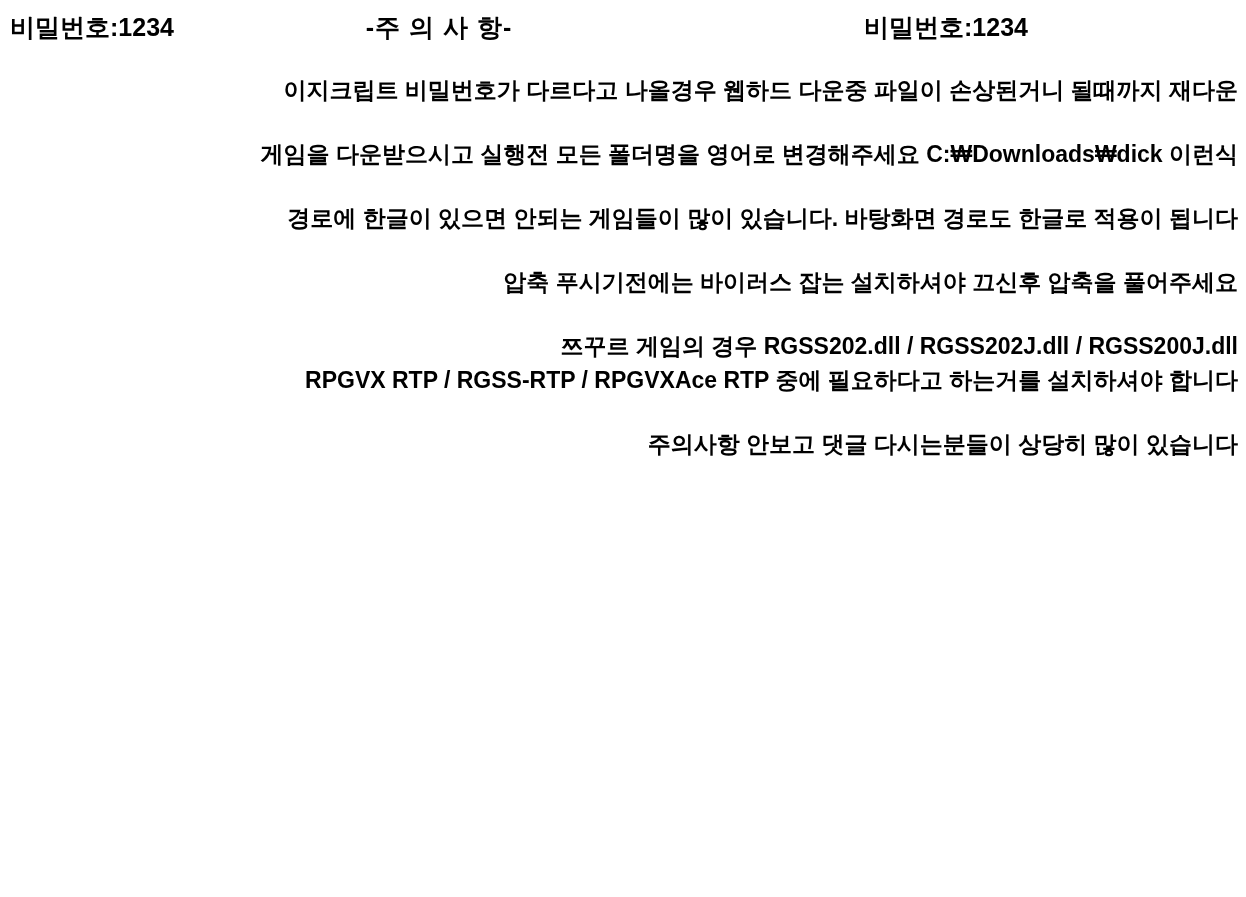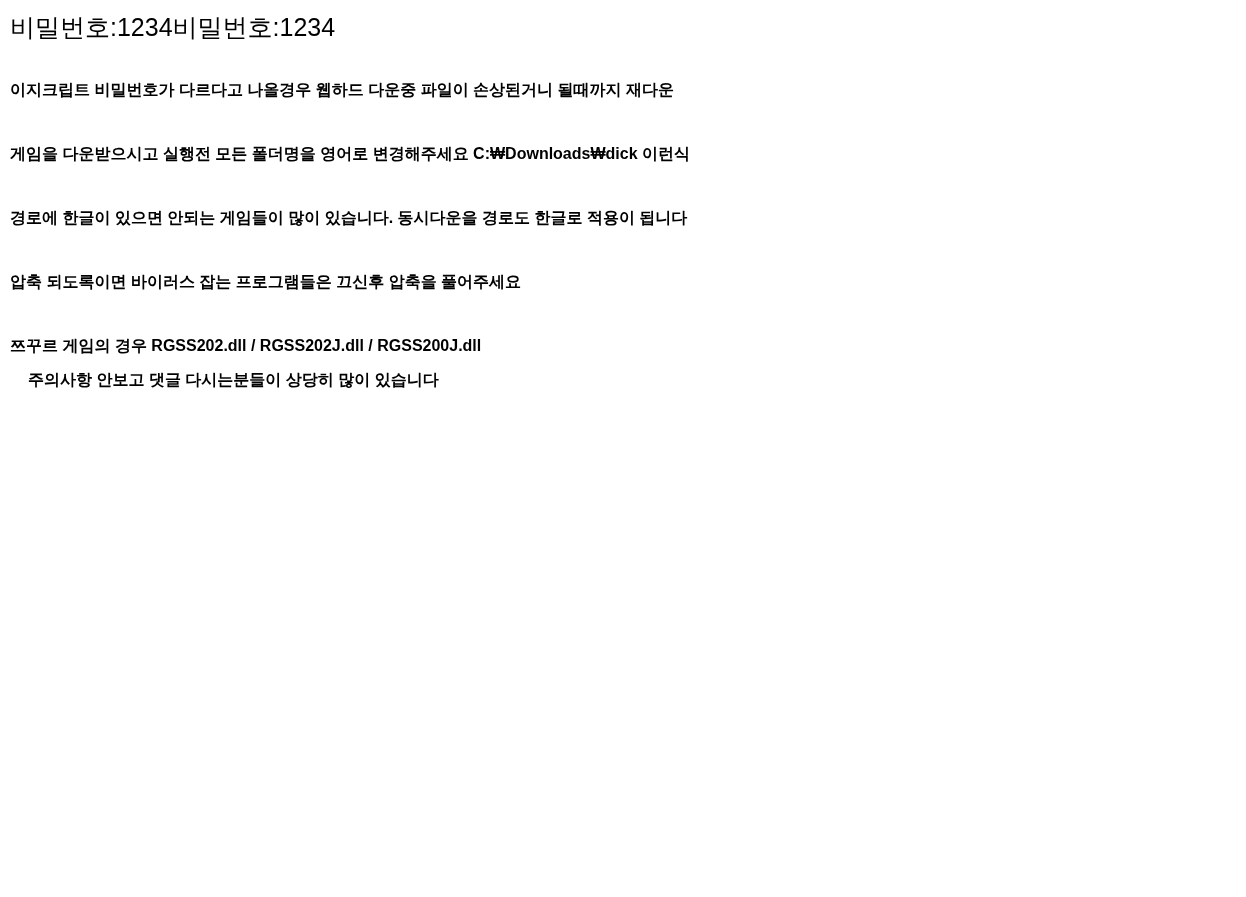--- a/index.html
+++ b/index.html
@@ -17,21 +17,21 @@
   .page {
     width: 1246px;
     height: 897px;
     position: relative;
     box-sizing: border-box;
     padding: 12px 8px 0 8px;
   }
   .header-row {
     display: flex;
     align-items: baseline;
-    font-weight: normal;
+    font-weight: bold;
     font-size: 25px;
     line-height: 30px;
     margin-bottom: 34px;
     white-space: nowrap;
   }
   .header-left {
     flex: 0 0 auto;
     padding-left: 2px;
   }
   .header-center {
@@ -39,46 +39,49 @@
     text-align: center;
     letter-spacing: 0.5px;
     padding-right: 160px;
   }
   .header-right {
     flex: 0 0 auto;
     padding-right: 210px;
   }
   .line {
     font-weight: bold;
-    font-size: 16px;
+    font-size: 23px;
     line-height: 28px;
     margin: 0 0 36px 2px;
     white-space: nowrap;
+    text-align: right;
   }
   .line.tight {
     margin-bottom: 6px;
   }
   .line.last {
     margin-bottom: 0;
     margin-left: 20px;
   }
   .spaced {
     letter-spacing: 1px;
   }
 </style>
 </head>
 <body>
 
 <div class="page">
 
   <div class="header-row">
     <span class="header-left">비밀번호:1234</span>
+    <span class="header-center spaced">-주   의  사   항-</span>
     <span class="header-right">비밀번호:1234</span>
   </div>
 
   <p class="line">이지크립트 비밀번호가 다르다고 나올경우 웹하드 다운중 파일이 손상된거니 될때까지 재다운</p>
   <p class="line">게임을 다운받으시고 실행전 모든 폴더명을 영어로 변경해주세요 C:₩Downloads₩dick 이런식</p>
-  <p class="line">경로에 한글이 있으면 안되는 게임들이 많이 있습니다. 동시다운을 경로도 한글로 적용이 됩니다</p>
-  <p class="line">압축 되도록이면 바이러스 잡는 프로그램들은 끄신후 압축을 풀어주세요</p>
+  <p class="line">경로에 한글이 있으면 안되는 게임들이 많이 있습니다. 바탕화면 경로도 한글로 적용이 됩니다</p>
+  <p class="line">압축 푸시기전에는 바이러스 잡는 설치하셔야 끄신후 압축을 풀어주세요</p>
   <p class="line tight">쯔꾸르 게임의 경우 RGSS202.dll / RGSS202J.dll / RGSS200J.dll</p>
+  <p class="line">RPGVX RTP /  RGSS-RTP  / RPGVXAce RTP 중에 필요하다고 하는거를 설치하셔야 합니다</p>
   <p class="line last">주의사항 안보고 댓글 다시는분들이 상당히 많이 있습니다</p>
 
 </div>
 
 </body></html>

